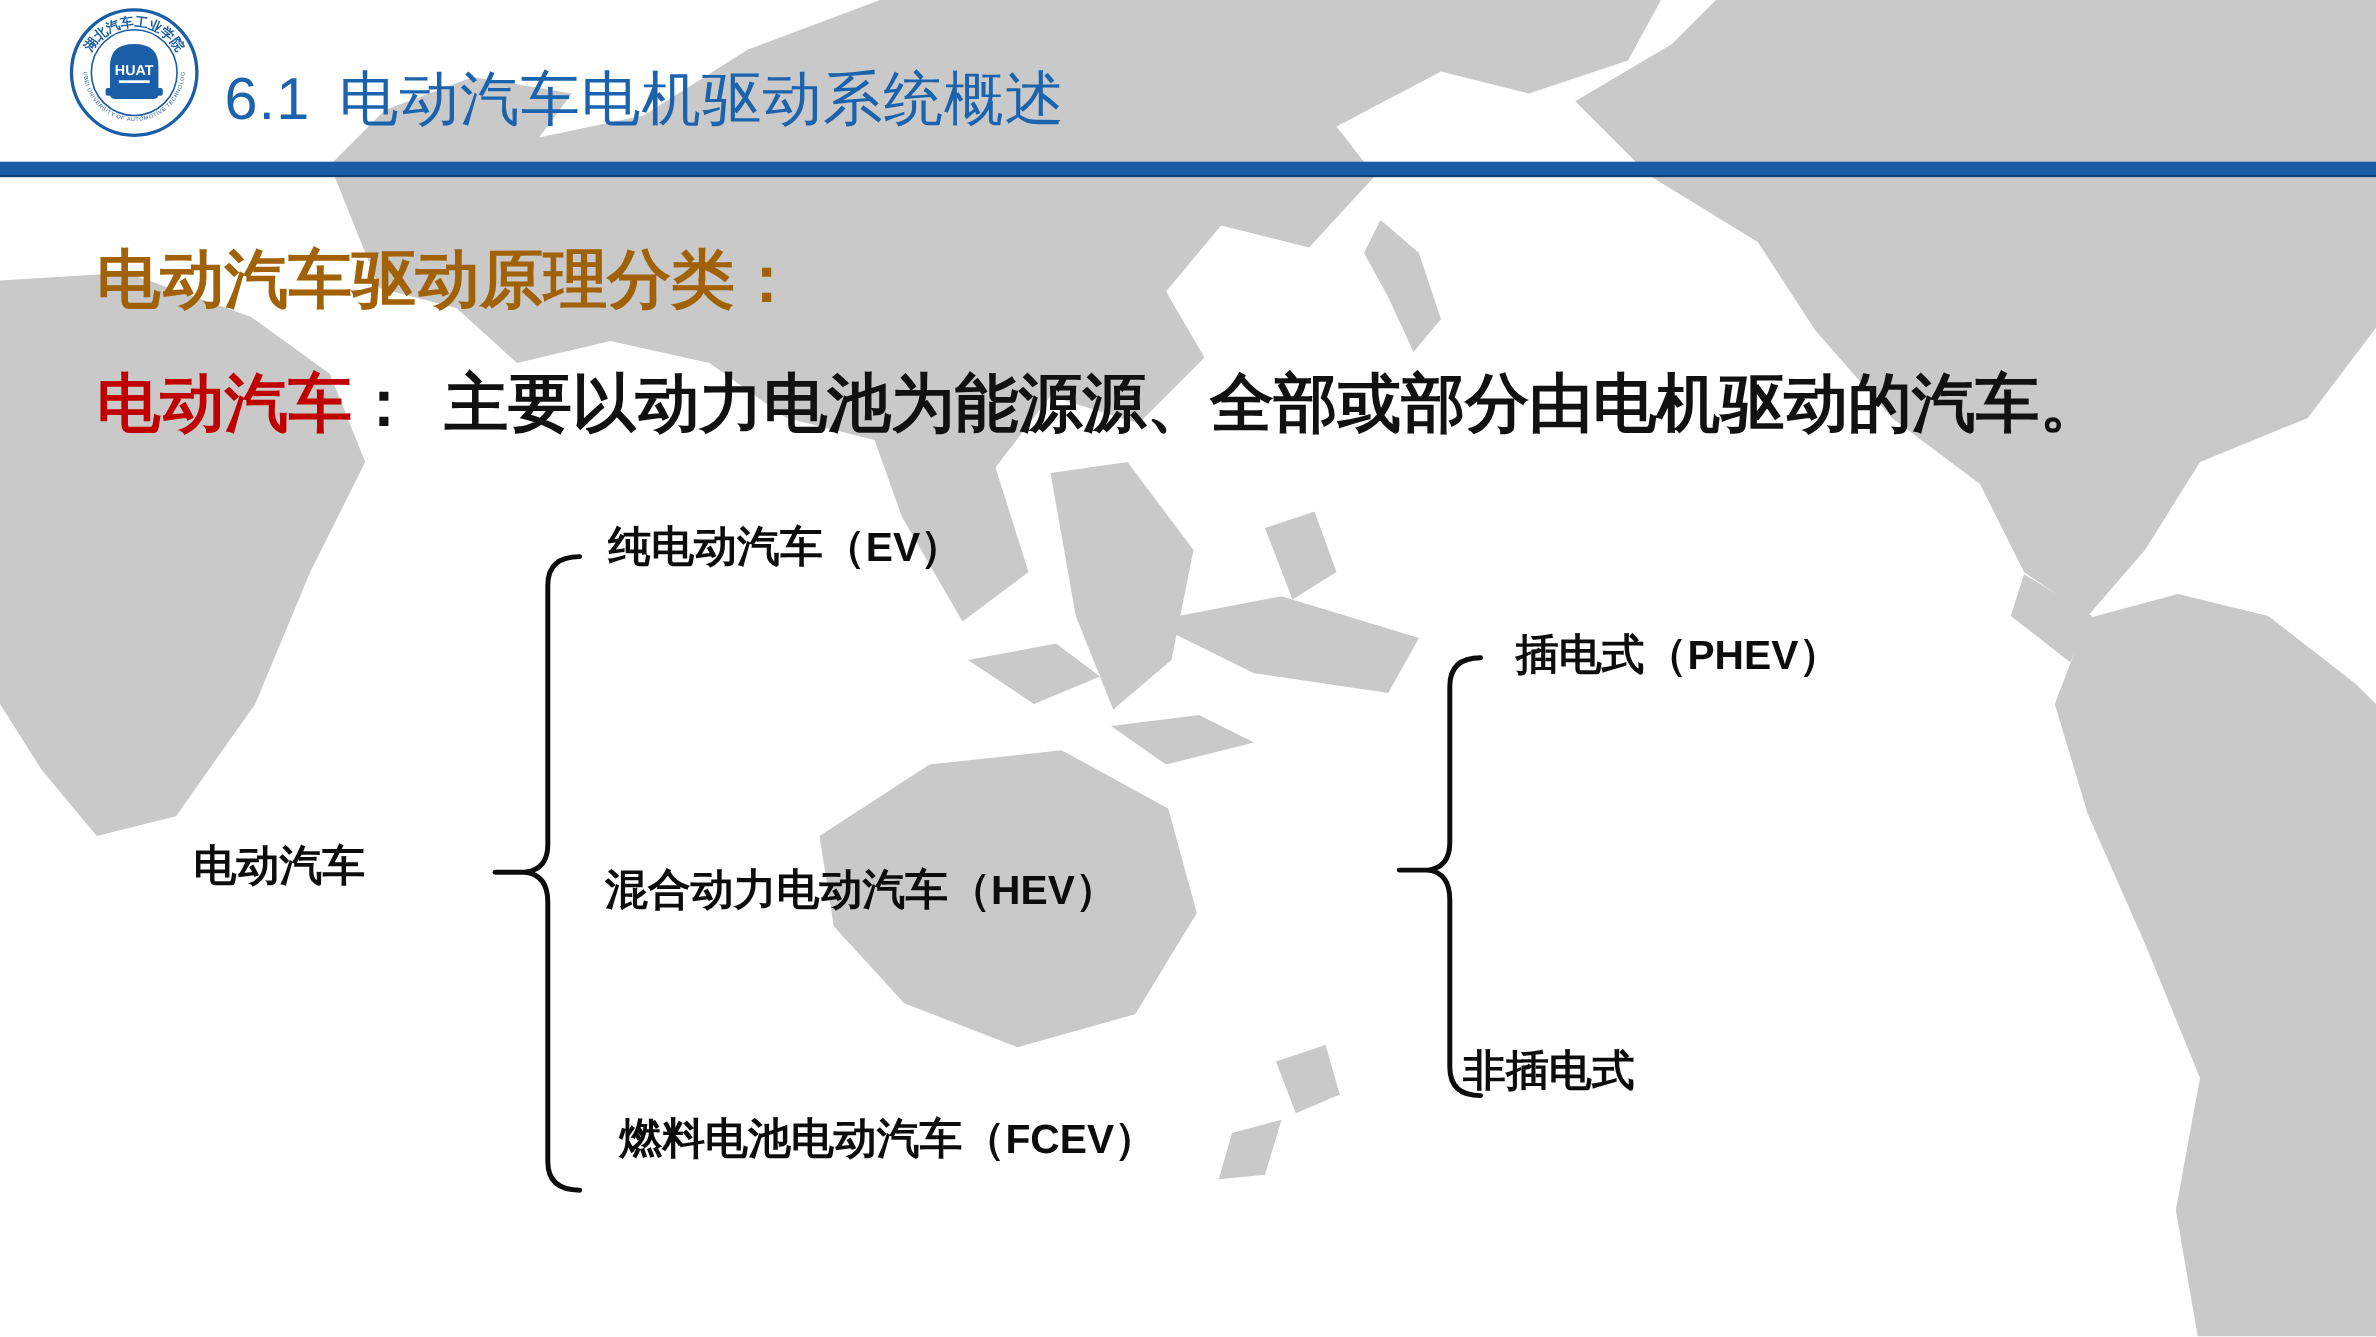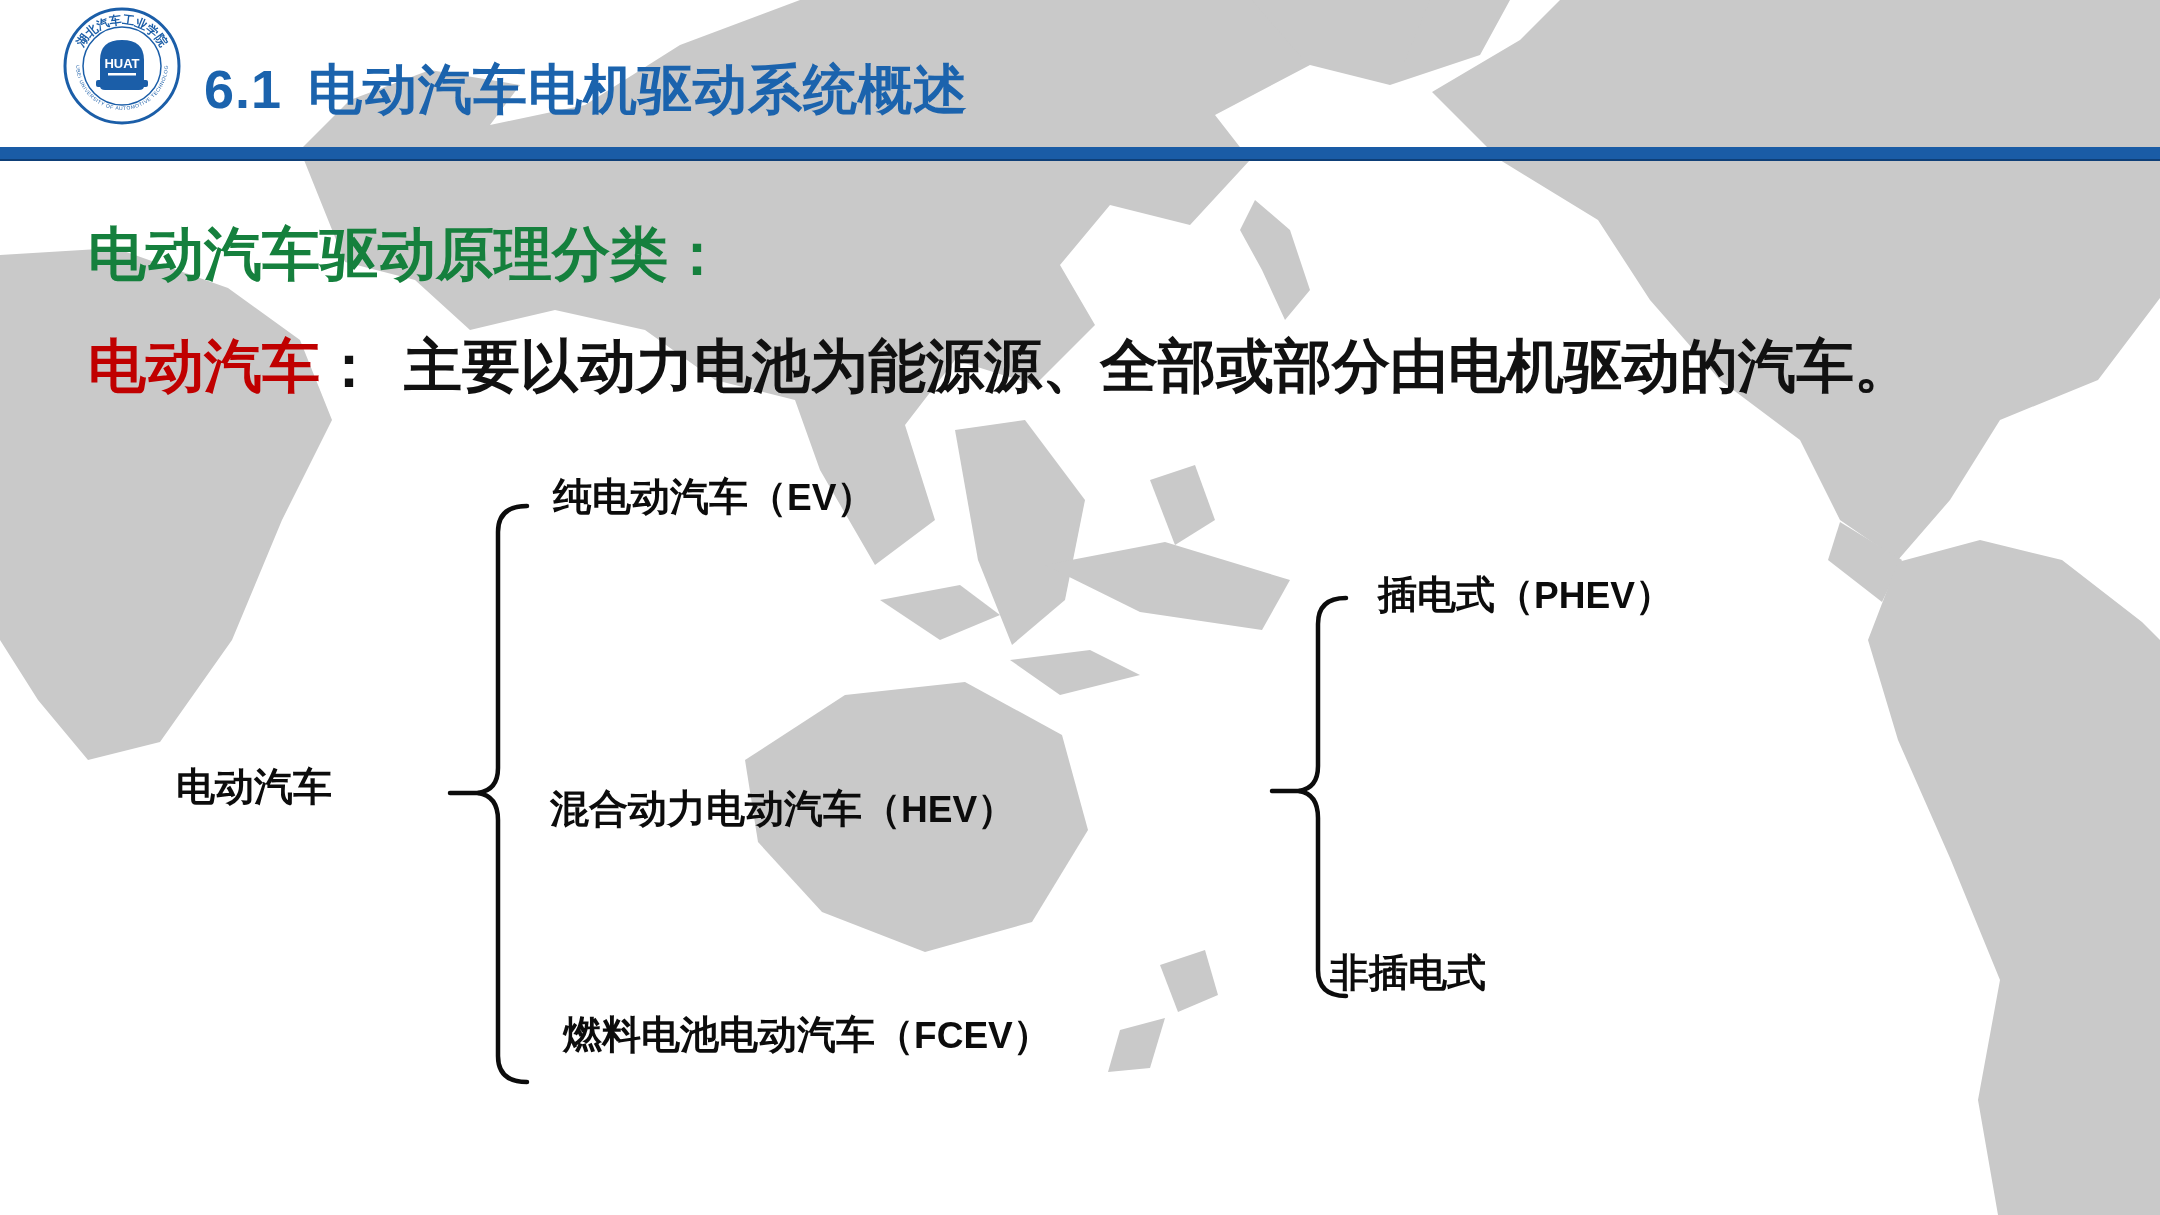--- a/index.html
+++ b/index.html
@@ -9,32 +9,32 @@
     font-family:"Liberation Serif", serif;
   }
   .abs{position:absolute;}
   
   #worldmap{position:absolute;left:0;top:0;width:2160px;height:1215px;z-index:0;}
   
   .logo{left:62px;top:6px;width:120px;height:120px;z-index:3;}
   .title-row{
     left:204px;top:54px;z-index:3;
     font-family:"Liberation Sans", sans-serif;
-    font-weight:bold;font-size:54px;color:#1b63ad;
+    font-weight:normal;font-size:54px;color:#1b63ad;
     letter-spacing:1px;white-space:nowrap;
   }
   .title-num{margin-right:26px;}
   .header-rule{
     left:0;top:147px;width:2160px;height:12px;z-index:3;
     background:#1a5ca6;border-bottom:2px solid #0e3f78;
   }
   
   .line1{
     left:88px;top:216px;z-index:3;
-    font-size:58px;font-weight:bold;color:#15803d;white-space:nowrap;
+    font-size:58px;font-weight:bold;color:#a16207;white-space:nowrap;
   }
   .line2{
     left:88px;top:328px;z-index:3;
     font-size:58px;font-weight:bold;color:#111;white-space:nowrap;
   }
   .line2 .term{color:#c00000;}
   .line2 .gap{display:inline-block;width:26px;}
   
   .tree-label{
     z-index:3;font-size:39px;font-weight:bold;color:#0c0c0c;white-space:nowrap;

